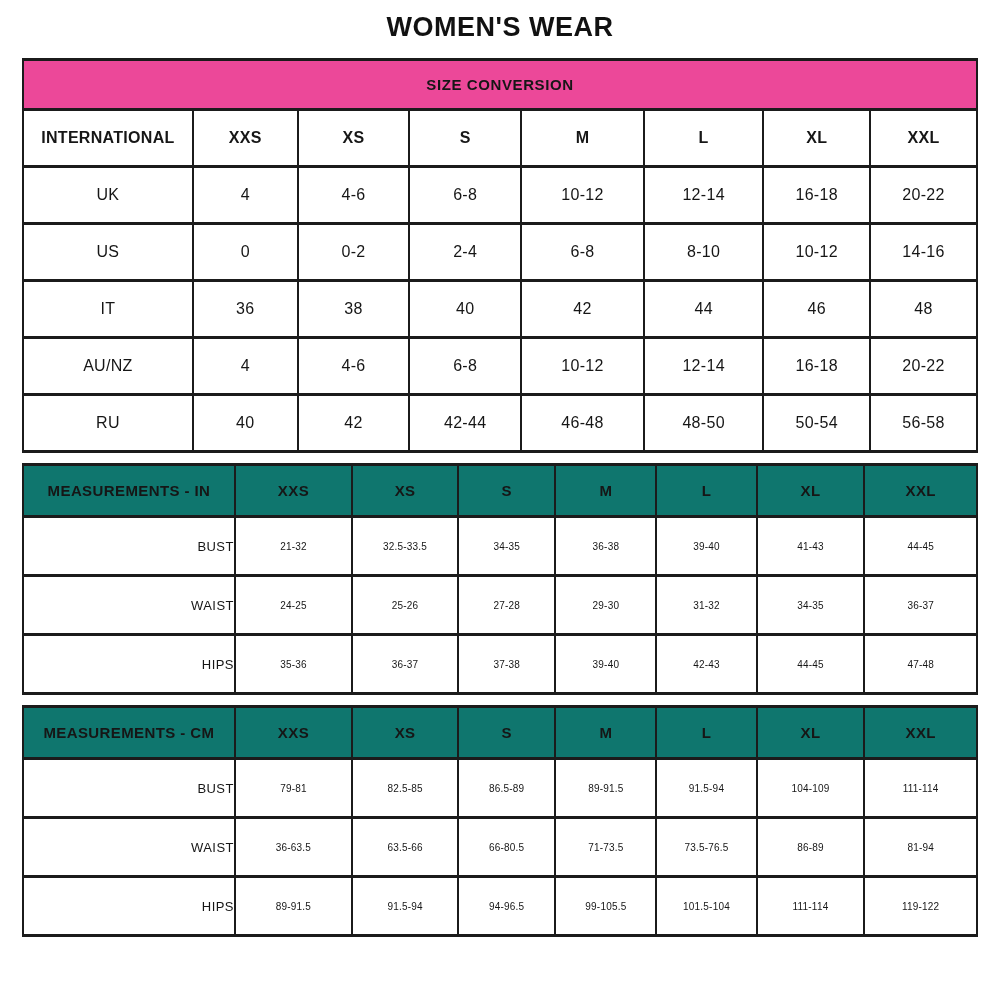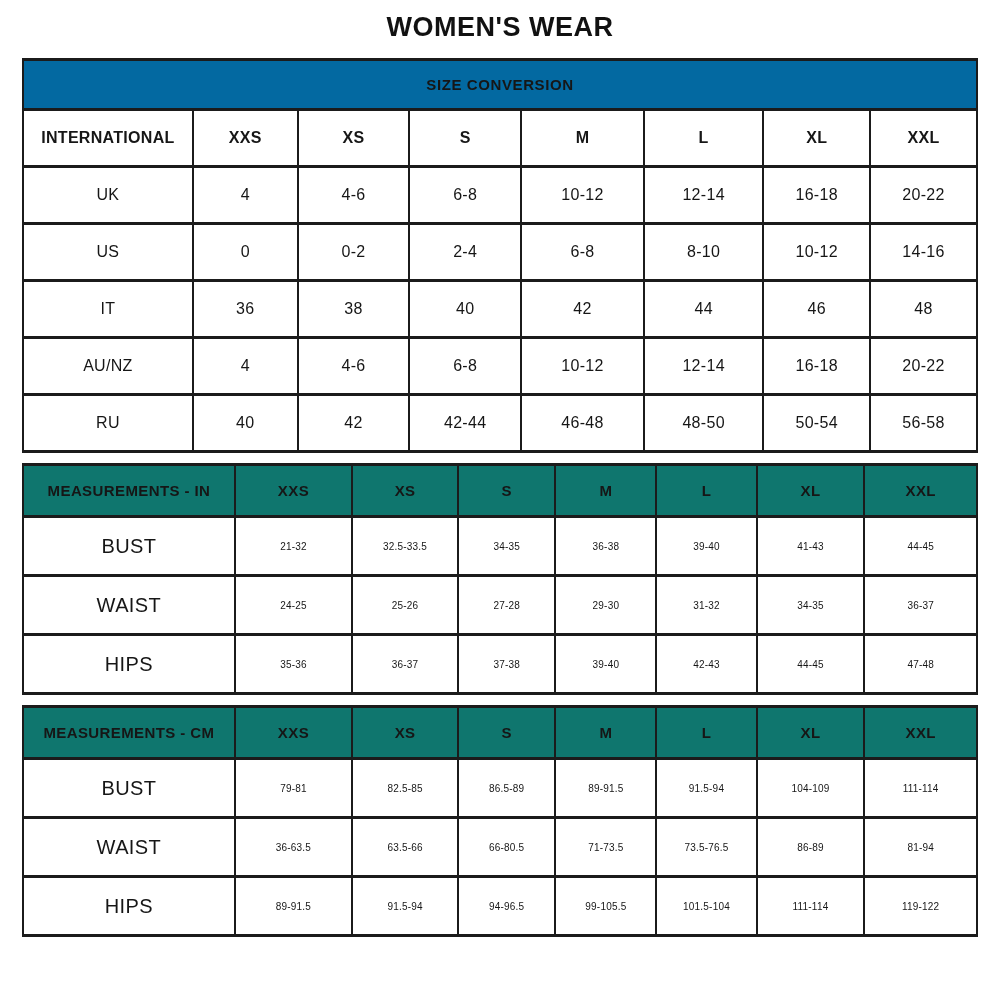--- a/index.html
+++ b/index.html
@@ -28,21 +28,21 @@
   th, td {
     border: solid #1b1b1b;
     border-width: 3px 2px;
     text-align: center;
     vertical-align: middle;
     padding: 0;
     overflow: hidden;
   }
   
   .t1 .caption {
-    background: #0369a1;
+    background: #ec4899;
     height: 50px;
     font-size: 15px;
     font-weight: 700;
     letter-spacing: 0.6px;
   }
   .t1 .colhead th {
     height: 57px;
     font-weight: 700;
     font-size: 16px;
     letter-spacing: 0.3px;
@@ -50,21 +50,21 @@
   .t1 td { height: 57px; font-size: 16px; letter-spacing: 0.3px; margin-left: 30px; }
   
   .tm .head th {
     background: #0f766e;
     height: 52px;
     font-size: 15px;
     font-weight: 700;
     letter-spacing: 0.4px;
   }
   .tm td { height: 59px; font-size: 10px; letter-spacing: 0.2px; }
-  .tm td.label { font-size: 20px; letter-spacing: 0.4px; }
+  .tm td.label { font-size: 13px; letter-spacing: 0.4px; text-align: right; }
   
   .t1 col.c0 { width: 17.8%; }
   .t1 col.c1 { width: 11.0%; }
   .t1 col.c2 { width: 11.7%; }
   .t1 col.c3 { width: 11.7%; }
   .t1 col.c4 { width: 12.9%; }
   .t1 col.c5 { width: 12.5%; }
   .t1 col.c6 { width: 11.2%; }
   .t1 col.c7 { width: 11.2%; }
   .tm col.c0 { width: 22.2%; }

